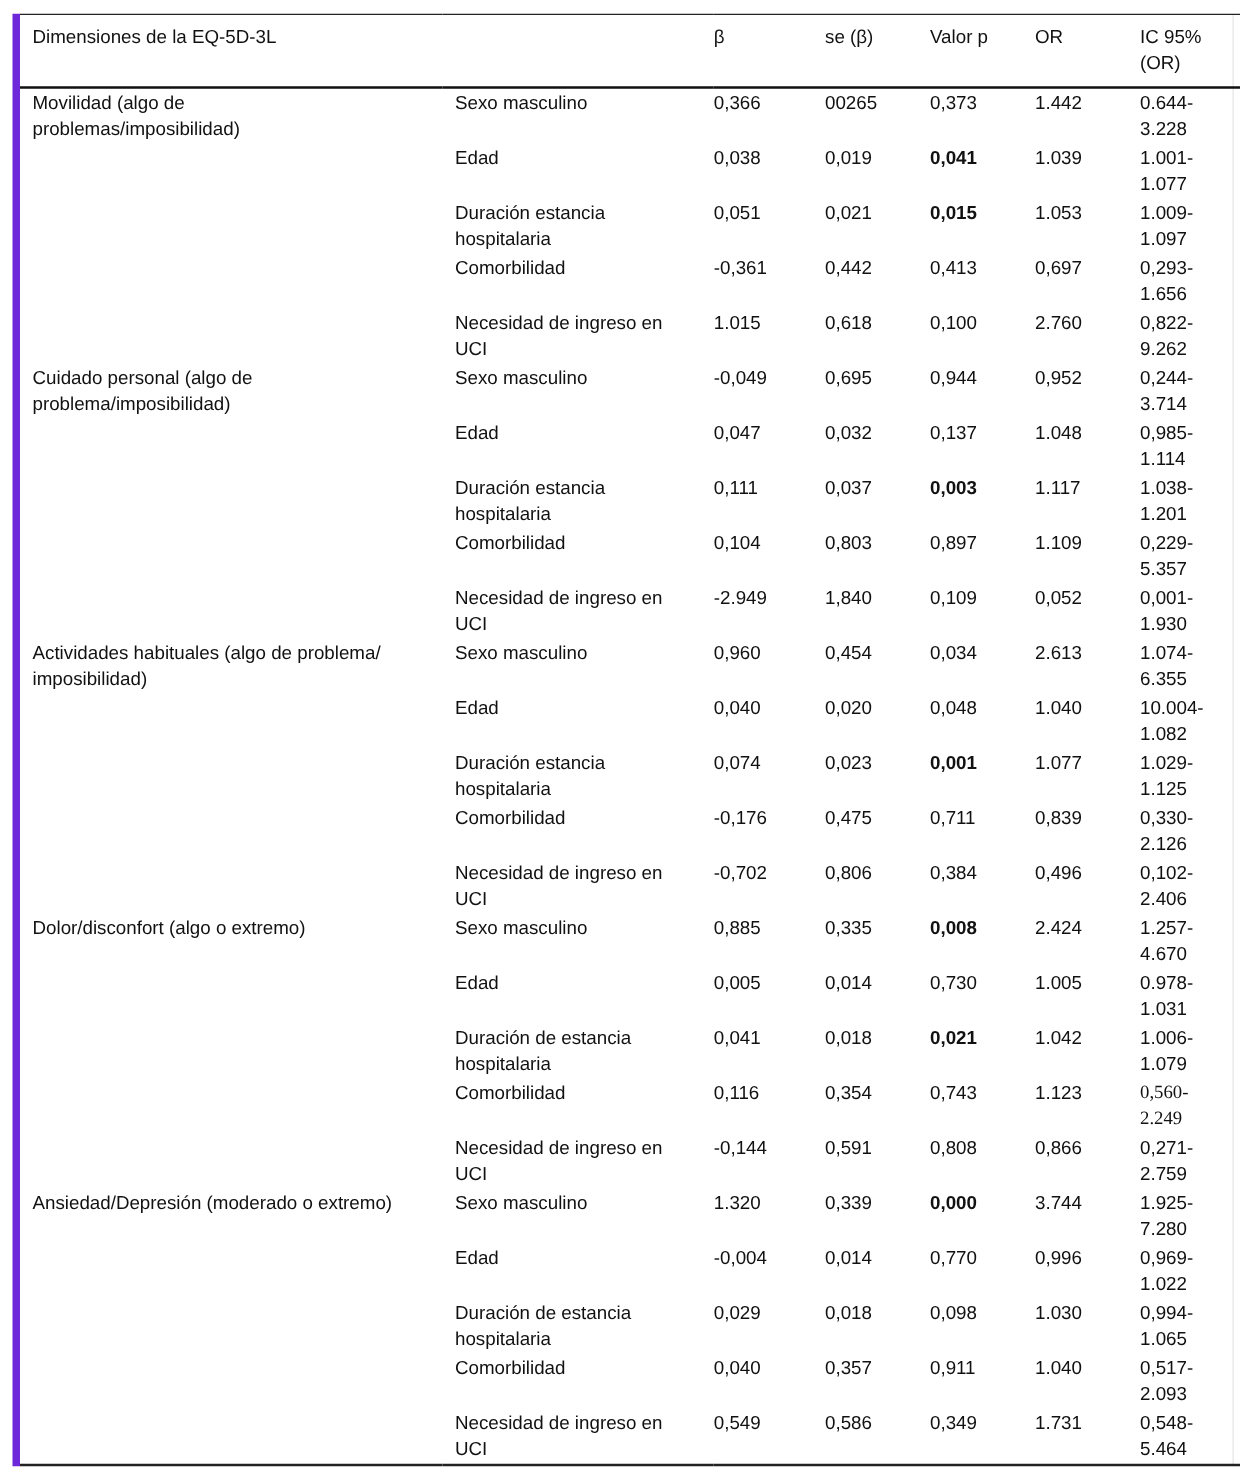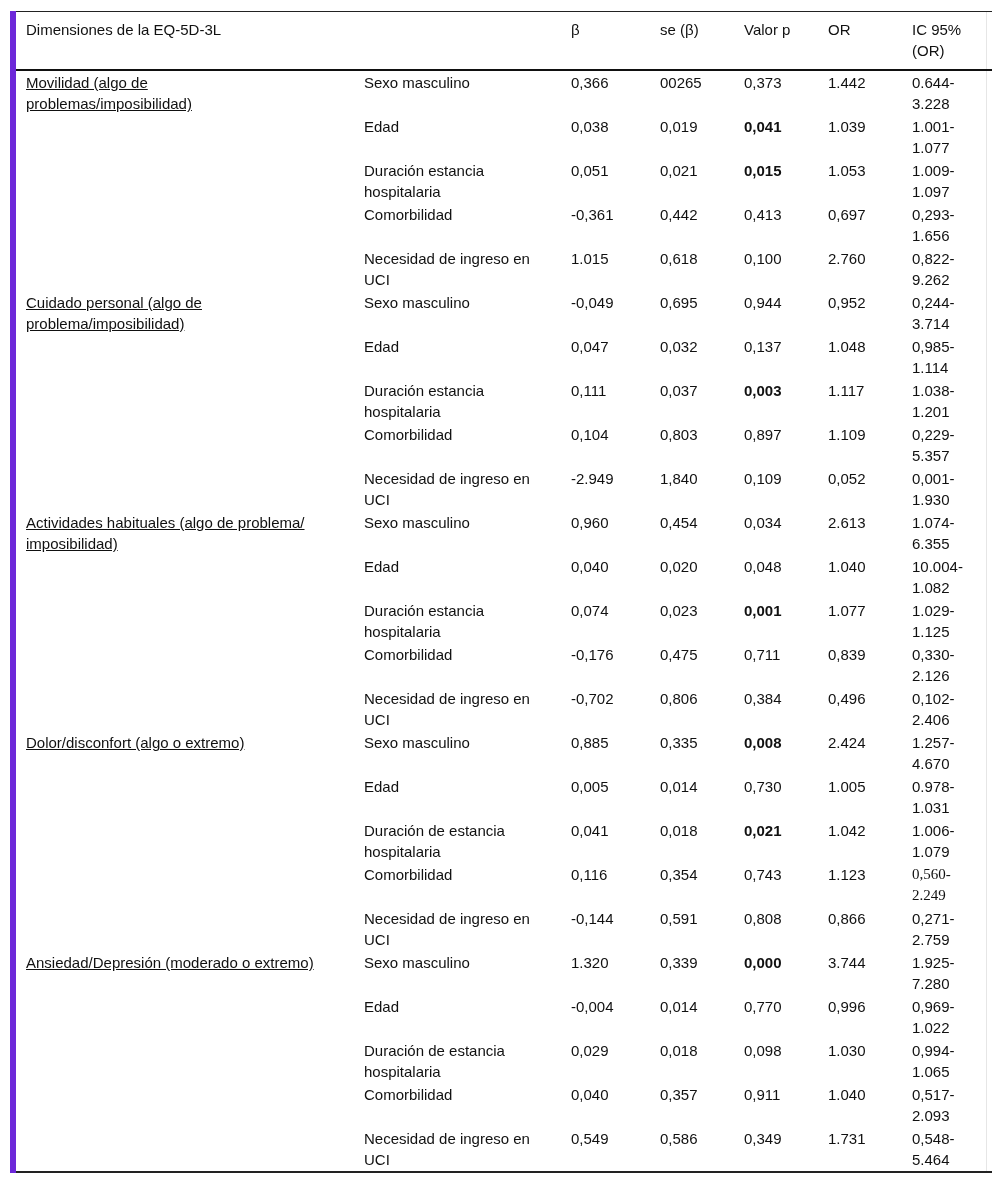--- a/index.html
+++ b/index.html
@@ -16,21 +16,21 @@
   .c2 { width: 207px; padding-left: 10px; }
   .c3 { width: 89px; }
   .c4 { width: 84px; }
   .c5 { width: 84px; }
   .c6 { width: 84px; }
   .c7 { width: 84px; }
   td.c1, th.c1 { padding-left: 10px; }
   td.c2 { padding-left: 10px; padding-right: 20px; }
   td.c7, th.c7 { padding-right: 10px; }
   .bold { font-weight: bold; }
-  .dim-label { padding-right: 40px; text-decoration: underline; }
+  .dim-label { padding-right: 40px; }
 </style>
 </head>
 <body>
 
 <div class="table-wrap">
   <table>
     <thead>
       <tr>
         <th class="c1">
             <span>Dimensiones de la EQ-5D-3L</span>

